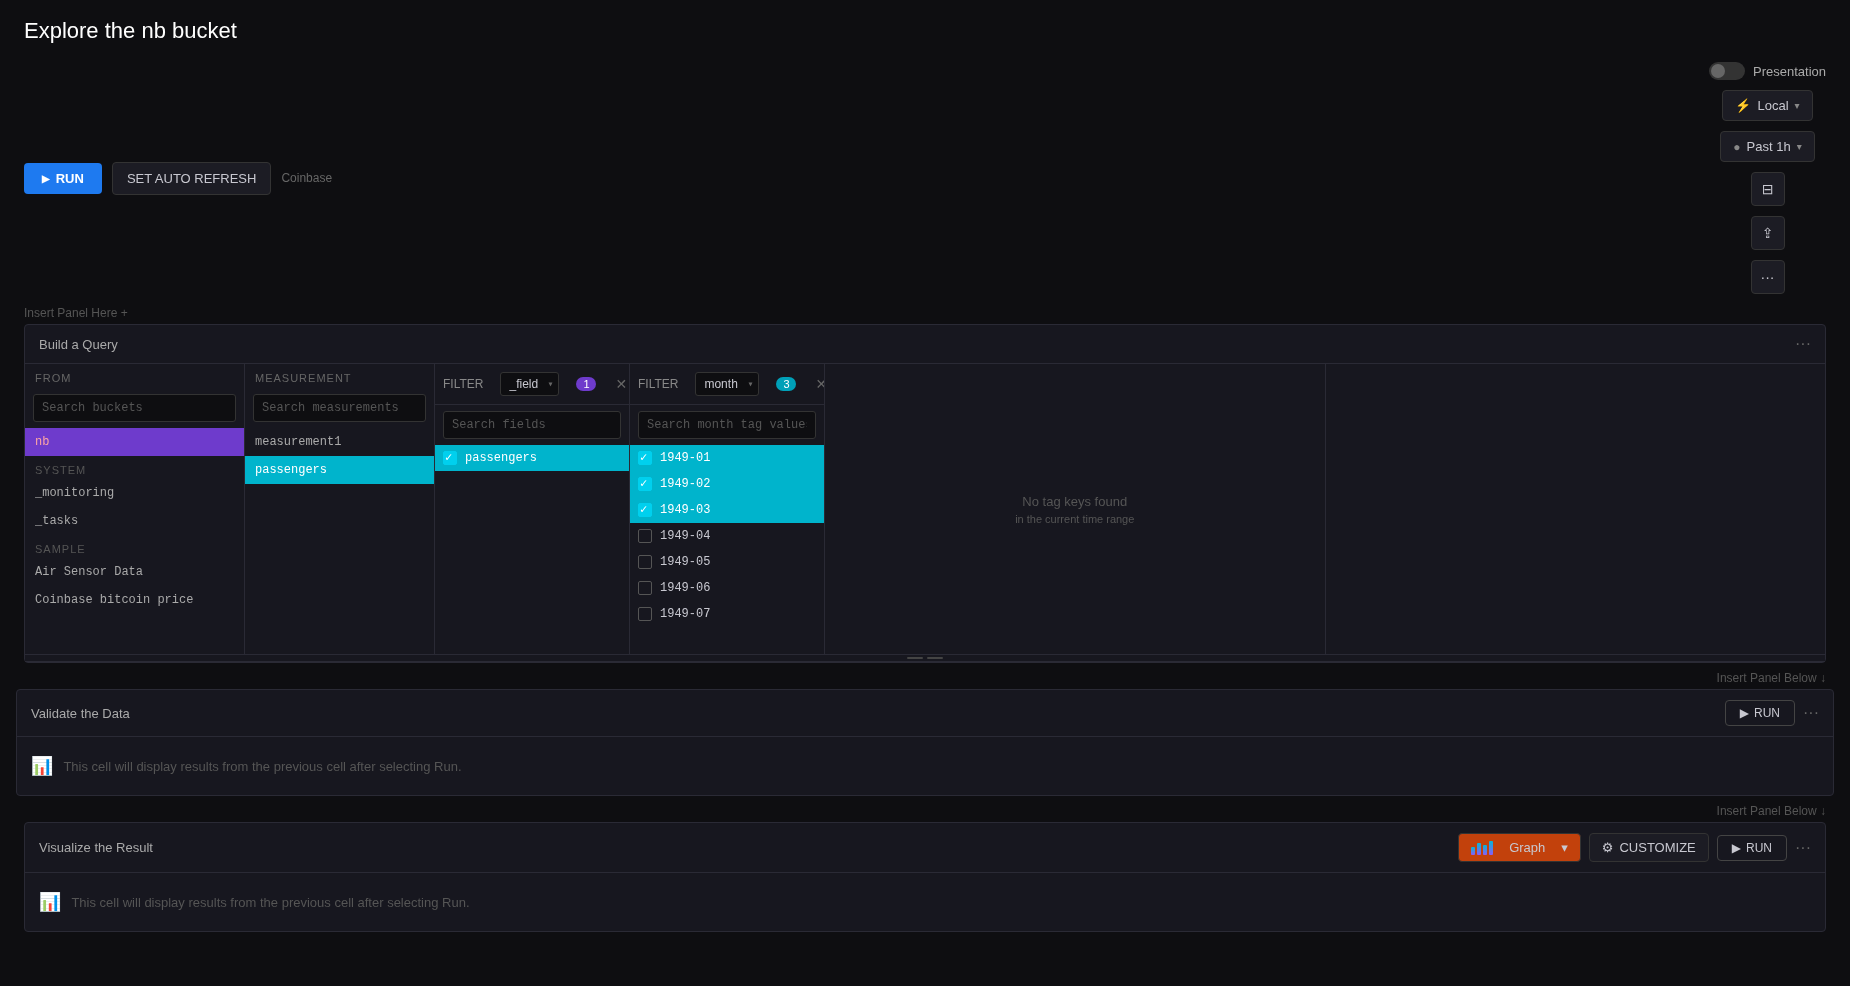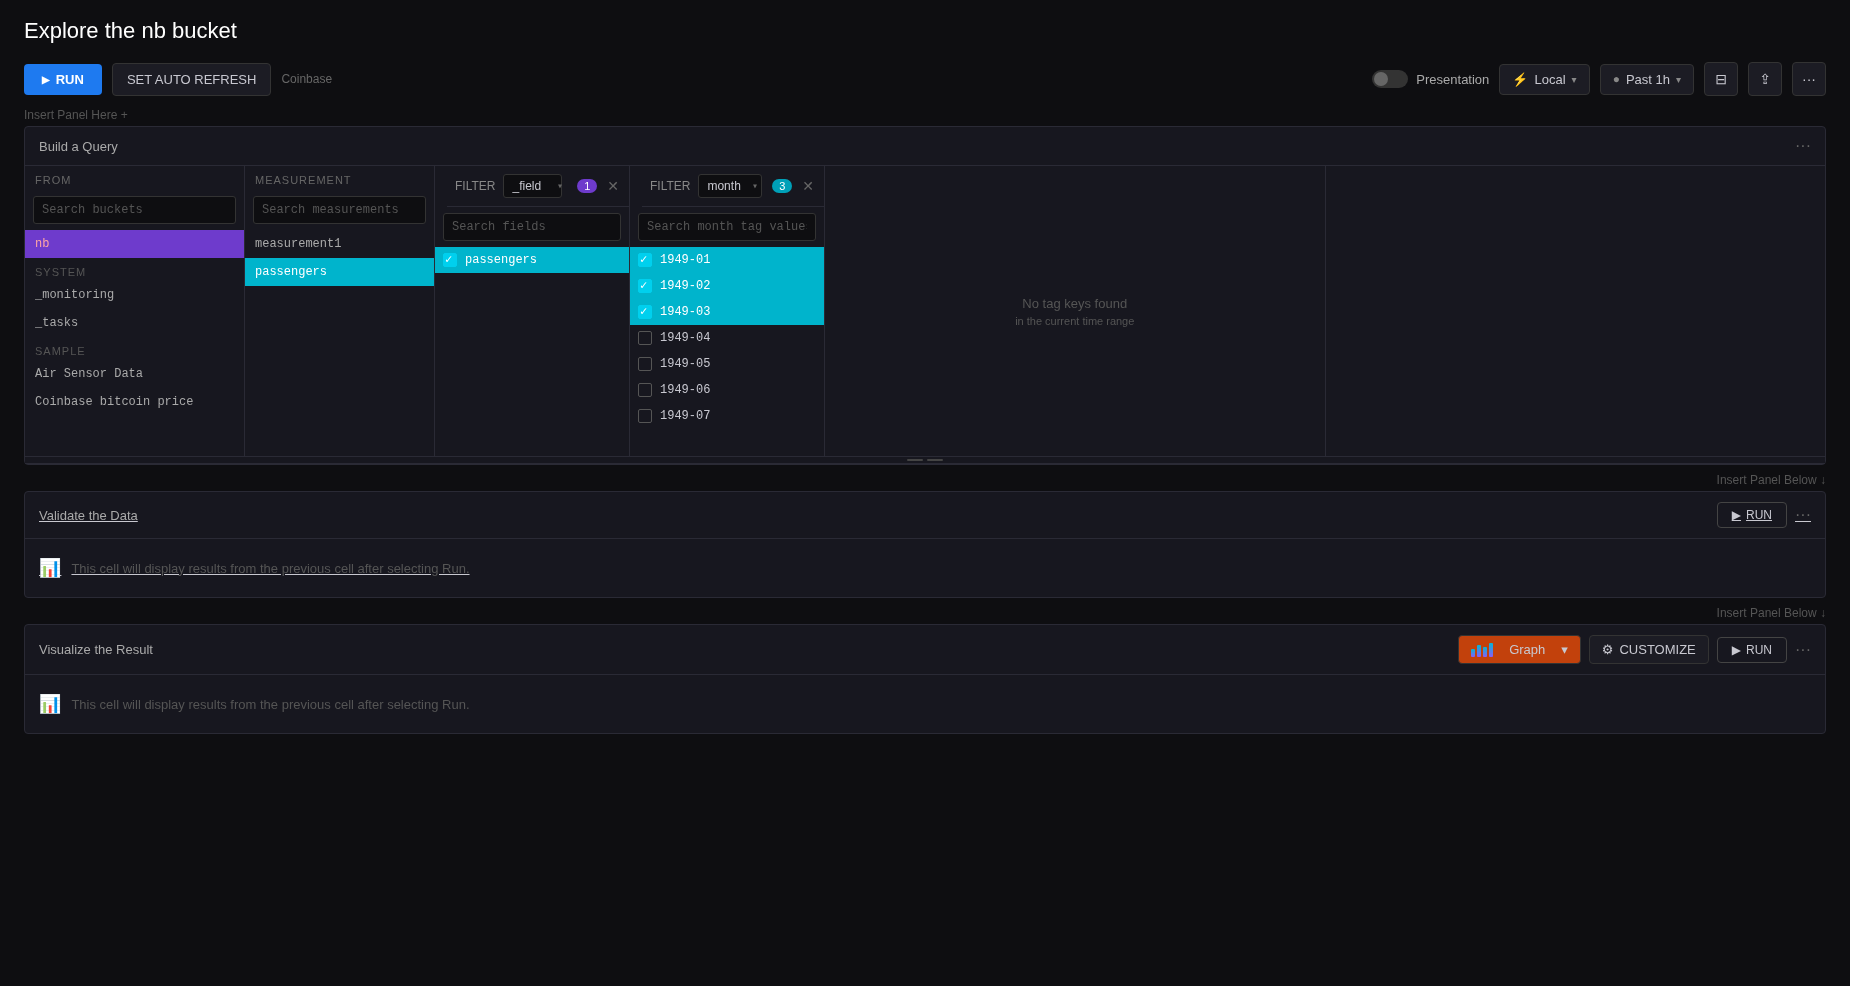--- a/index.html
+++ b/index.html
@@ -65,20 +65,21 @@
     .autosaved {
       color: #666;
       font-size: 12px;
       font-family: sans-serif;
     }
     .toolbar-right {
       margin-left: auto;
       display: flex;
       align-items: center;
       gap: 10px;
+      flex-direction: column;
     }
     .toggle-wrap {
       display: flex;
       align-items: center;
       gap: 8px;
       color: #aaa;
       font-family: sans-serif;
     }
     .toggle {
       width: 36px;
@@ -226,23 +227,22 @@
       color: #555;
       font-family: sans-serif;
       letter-spacing: 1px;
     }
 
     
     .filter-header {
       display: flex;
       align-items: center;
       padding: 8px 8px;
-      gap: 8px;
+      gap: 17px;
       border-bottom: 1px solid #2a2a35;
-      margin-left: 12px;
     }
     .filter-label {
       color: #888;
       font-size: 12px;
       font-family: sans-serif;
     }
     .filter-select {
       background: #0e0e11;
       border: 1px solid #333;
       border-radius: 3px;
@@ -361,25 +361,24 @@
     }
     .resize-dots span {
       width: 16px;
       height: 2px;
       background: #444;
       border-radius: 1px;
     }
 
     
     .validate-panel {
-      margin: 0 24px;
+      margin: 0 16px;
       border-radius: 4px;
       border: 1px solid #2a2a35;
       background: #17171f;
-      text-decoration: underline;
     }
     .validate-header {
       display: flex;
       align-items: center;
       justify-content: space-between;
       padding: 10px 14px;
       border-bottom: 1px solid #2a2a35;
     }
     .validate-title {
       color: #aaa;

